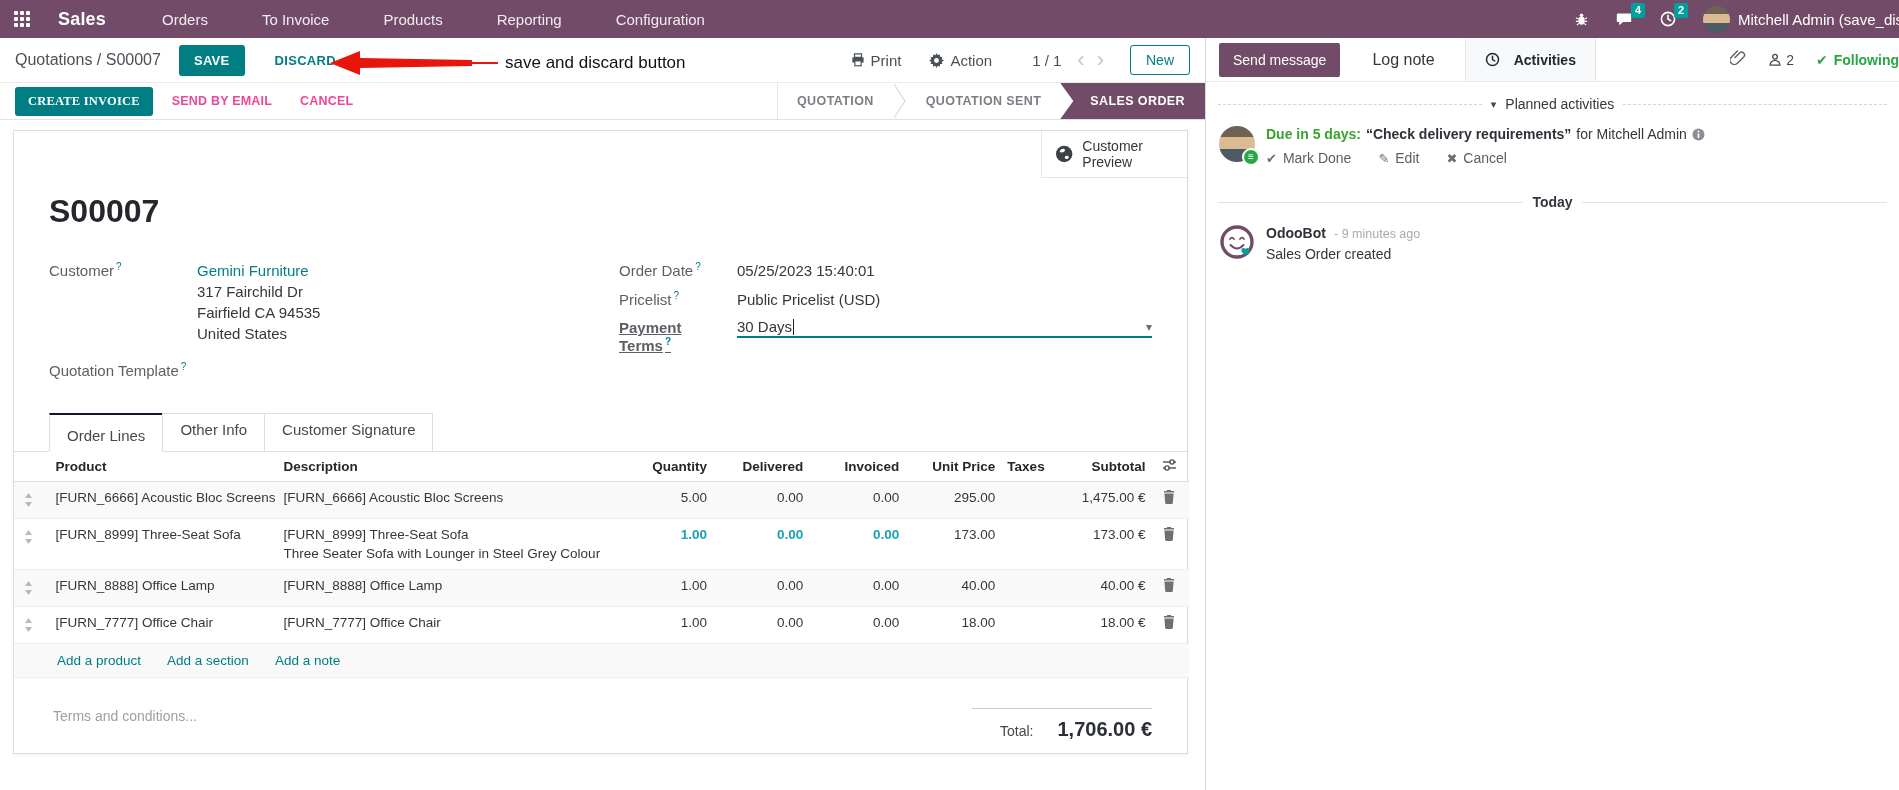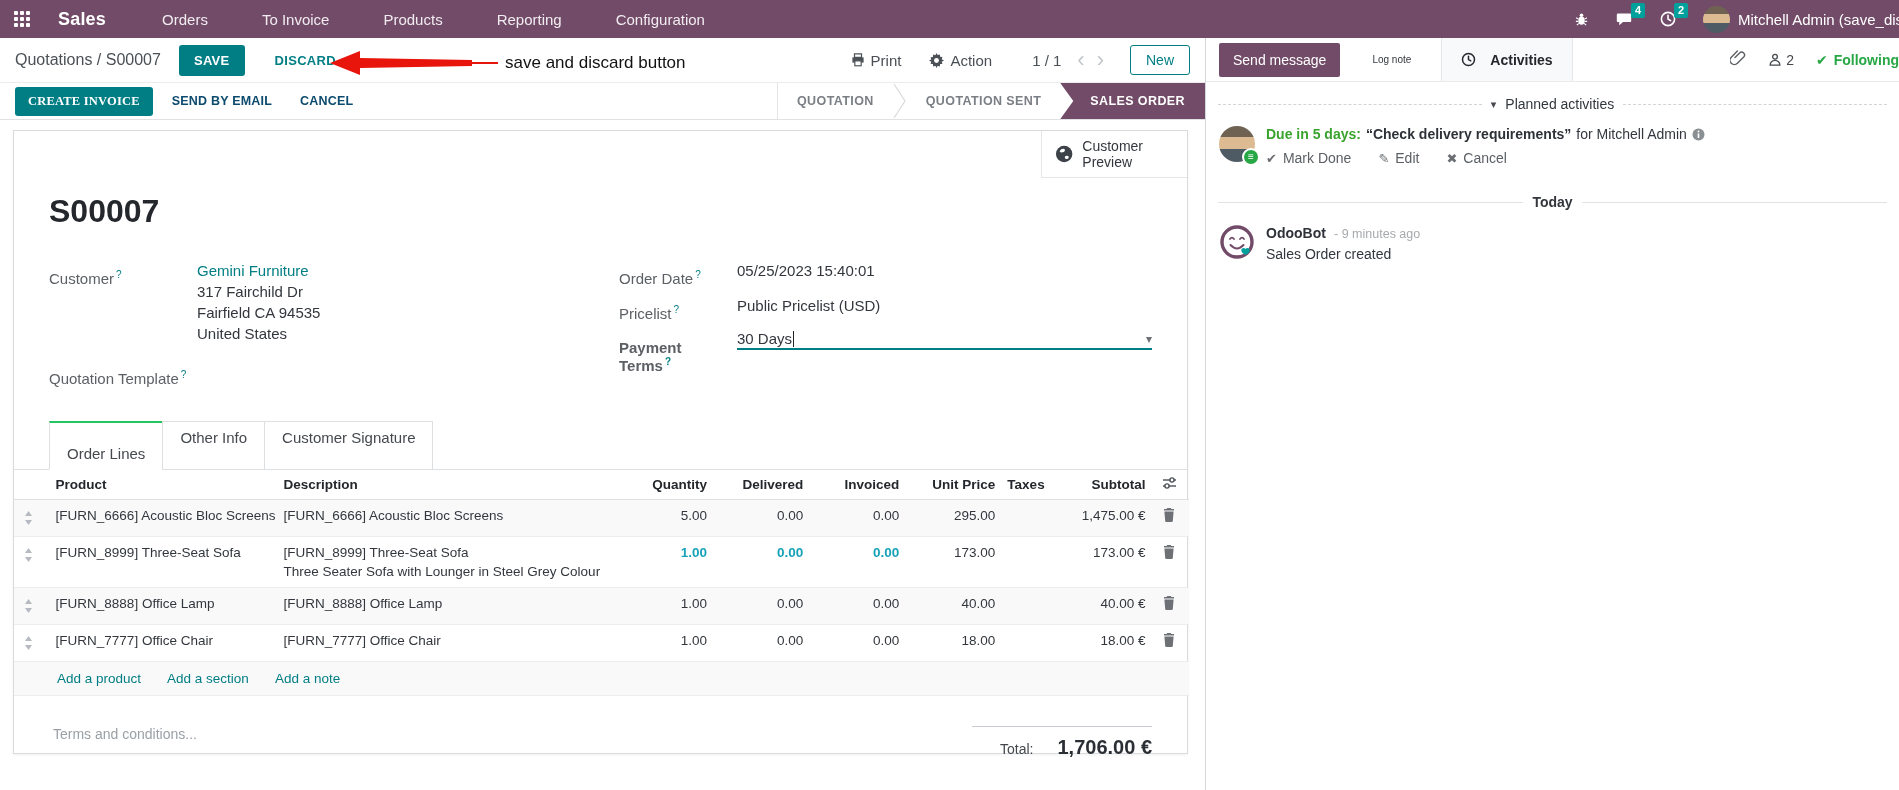--- a/index.html
+++ b/index.html
@@ -43,58 +43,58 @@
   .pg-chev.prev { margin-left:16px; }
   .pg-chev.next { margin-left:12px; }
   .btn-new { margin-left:26px; background:#fff; border:1px solid #017E84; color:#017E84;
     border-radius:3px; font-size:14px; padding:6px 15px; font-family:inherit; }
   
   .status-row { height:38px; border-top:1px solid #ececec; border-bottom:1px solid #dfe1e3;
     display:flex; align-items:stretch; padding-left:15px; }
   .sr-left { display:flex; align-items:center; gap:10px; }
   .btn-primary-sm { background:#017E84; color:#fff; border:none; border-radius:3px;
     font-size:12.5px; font-weight:bold; padding:7px 13px; letter-spacing:.2px; font-family:Liberation Serif, serif; }
-  .btn-flat-sm { background:none; border:none; color:#0c4a6e; font-size:12.5px; font-weight:bold;
+  .btn-flat-sm { background:none; border:none; color:#ec4899; font-size:12.5px; font-weight:bold;
     letter-spacing:.2px; padding:7px 9px; font-family:inherit; }
   .statusbar { margin-left:auto; display:flex; align-items:stretch; border-left:1px solid #e3e5e7; }
   .sb-item { display:flex; align-items:center; padding:0 19px; font-size:12.5px; font-weight:bold;
     color:#7a7f85; letter-spacing:.4px; cursor:pointer; }
   .sb-item.active { background:#714B67; color:#fff;
     clip-path:polygon(0 0,100% 0,100% 100%,0 100%,13px 50%); padding:0 20px 0 30px; }
   .sb-sep { display:flex; align-items:center; }
   
   .sheet-wrap { padding:10px 0 0 13px; }
   .sheet { width:1175px; height:624px; background:#fff; border:1px solid #d9dbde;
     box-shadow:0 1px 3px rgba(0,0,0,.06); position:relative; padding:0 35px; }
   .customer-preview { position:absolute; top:0; right:0; width:146px; height:47px;
     border-left:1px solid #e4e6e8; border-bottom:1px solid #e4e6e8;
     display:flex; align-items:center; gap:9px; padding-left:13px; font-size:14px;
     line-height:16px; color:#33373d; cursor:pointer; }
   .sheet-title { font-size:32px; font-weight:bold; color:#24272c; margin:62px 0 30px 0; }
   .fields { display:flex; }
   .fcol-left { width:570px; }
   .fcol-right { flex:1; }
   .frow { display:flex; align-items:flex-start; margin-bottom:8px; }
-  .frow > label { font-size:15px; color:#5c6065; padding-top:1px; flex-shrink:0;margin-top:8px; }
+  .frow > label { font-size:15px; color:#5c6065; padding-top:1px; flex-shrink:0; }
   .fcol-left .frow > label { width:148px; }
   .fcol-right .frow > label { width:118px; }
   sup.help { color:#017E84; font-size:10px; margin-left:2px; }
   .fval { font-size:15px; color:#33373d; line-height:21px; }
   a.link { color:#017E84; text-decoration:none; cursor:pointer; }
   .qt-row { margin-top:16px; }
-  .pt-label { font-weight:bold; color:#2e3238; }
+  .pt-label { font-weight:bold; color:#2e3238;text-decoration:underline; }
   .pt-input { flex:1; border-bottom:2px solid #017E84; display:flex; align-items:center;
     padding-bottom:1px; font-size:15px; color:#33373d; }
   .txt-cursor { width:1px; height:16px; background:#222; margin-left:1px; }
   .caret-down { margin-left:auto; color:#6d7175; font-size:12px; }
   
   .tabs { margin:26px -35px 0; padding-left:35px; border-bottom:1px solid #dde0e3; display:flex; }
   .tab { padding:7px 17px; font-size:15px; color:#45494e; border:1px solid #dde0e3;
     margin-bottom:-1px; margin-right:-1px; background:#fff; cursor:pointer; }
-  .tab.active { border-top:2px solid #22c55e; border-bottom-color:#fff; padding-top:22px; }
+  .tab.active { border-top:2px solid #0f172a; border-bottom-color:#fff; padding-top:12px; }
   
   table.olines { margin:0 -35px; width:1175px; border-collapse:collapse; font-size:13.5px; color:#33373d; }
   .olines th { font-weight:bold; color:#24272c; padding:6px 4px; border-bottom:1px solid #dde0e3;
     font-size:13.5px; text-align:left; white-space:nowrap; }
   .olines td { padding:8px 4px; border-bottom:1px solid #ebedef; vertical-align:top; white-space:nowrap; overflow:hidden; }
   .olines tr.striped { background:#f9f9fa; }
   .olines .num { text-align:right; }
   .olines td.hl { color:#17a2b8; font-weight:bold; }
   .olines td.prod { padding-left:12px; }
   .olines th.prod-h { padding-left:12px; }
@@ -109,21 +109,21 @@
   .terms { color:#9aa0a6; font-size:14px; margin-left:4px; cursor:text; }
   .total-block { width:180px; border-top:1px solid #c9ccd0; padding-top:9px;
     display:flex; align-items:baseline; justify-content:flex-end; gap:24px; }
   .total-label { font-size:14px; color:#43474c; }
   .total-value { font-size:20px; font-weight:bold; color:#2b2f35; }
   
   .chatter { flex:1; border-left:1px solid #d4d7da; background:#fff; display:flex; flex-direction:column; overflow:hidden; }
   .ch-header { height:44px; display:flex; align-items:center; border-bottom:1px solid #e8eaec; white-space:nowrap; flex-shrink:0; }
   .btn-send { background:#714B67; color:#fff; border:none; border-radius:2px; font-size:14px;
     padding:9px 14px; margin-left:13px; font-family:inherit; }
-  .btn-lognote { background:none; border:none; color:#33373d; font-size:10px; margin-left:26px; font-family:inherit; }
+  .btn-lognote { background:none; border:none; color:#33373d; font-size:16px; margin-left:26px; font-family:inherit; }
   .activities-box { margin-left:24px; height:100%; display:flex; align-items:center; gap:14px;
     padding:0 19px; border-left:1px solid #e4e6e8; border-right:1px solid #e4e6e8;
     background:#f8f9fa; font-size:14px; font-weight:bold; color:#24272c; cursor:pointer; }
   .ch-header-right { margin-left:auto; display:flex; align-items:center; gap:22px; }
   .followers { display:flex; align-items:center; gap:4px; color:#45494e; font-size:14px; cursor:pointer; }
   .follow { color:#28a745; font-weight:bold; font-size:14px; display:flex; gap:6px; align-items:center; cursor:pointer; }
   .ch-body { padding-top:14px; }
   .divider { display:flex; align-items:center; margin:0 12px 14px; font-size:14px; color:#33373d; gap:9px; }
   .divider .ln { flex:1; border-top:1px dashed #d2d5d8; }
   .divider.solid .ln { border-top:1px solid #e0e2e5; }

